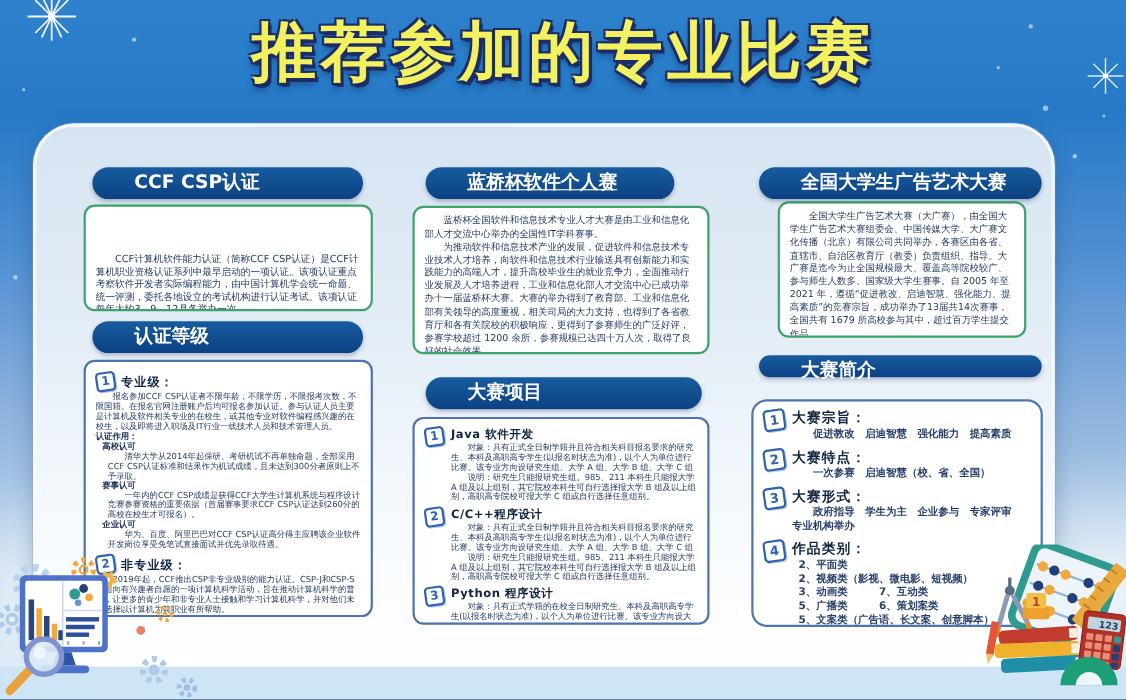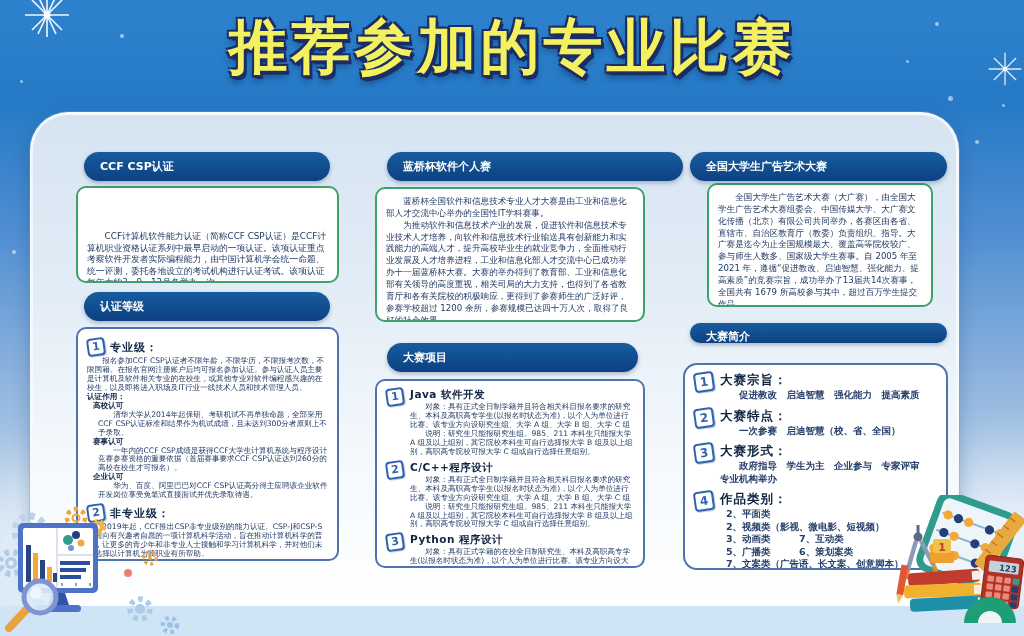--- a/index.html
+++ b/index.html
@@ -13,21 +13,21 @@
     font-size:59px;font-weight:800;color:#f3f160;letter-spacing:4px;
     text-shadow:-2px -2px 0 #1c2d66,2px -2px 0 #1c2d66,-2px 2px 0 #1c2d66,2px 2px 0 #1c2d66,
       0 3px 0 #1c2d66,3px 4px 0 #1c2d66,0 6px 7px rgba(5,20,60,.45);}
   .panel{position:absolute;left:30px;top:112px;width:923px;height:494px;border-radius:38px;
     background:linear-gradient(180deg,#d6e4f2 0%,#e2ecf6 35%,#f5f9fd 70%,#ffffff 100%);
     border:3px solid rgba(245,250,253,.92);
     box-shadow:0 0 0 1px rgba(120,160,205,.35),0 6px 18px rgba(15,55,105,.28);}
   .strip{position:absolute;left:0;top:606px;width:1024px;height:30px;background:#cfe4f5;}
   .pill{position:absolute;height:29px;border-radius:15px;z-index:3;
     background:linear-gradient(180deg,#175c9f,#0c4182);
-    color:#fff;font-size:11px;font-weight:bold;line-height:29px;padding-left:16px;box-sizing:border-box;
+    color:#fff;font-size:17px;font-weight:bold;line-height:29px;padding-left:38px;box-sizing:border-box;
     box-shadow:0 2px 4px rgba(10,40,80,.3);}
   .box{position:absolute;background:#fff;border-radius:10px;box-sizing:border-box;z-index:2;overflow:hidden;padding:7px 9px;}
   .gbox{border:2px solid #3da26b;}
   .bbox{border:2px solid #4d74ae;}
   .t{margin:0;color:#223a63;}
   .ind{text-indent:2em;}
   .b{font-weight:bold;color:#15294e;}
   .m1{margin-left:6px;}
   .m2{margin-left:11px;}
   .f1 .t{font-size:8.8px;line-height:1.32;margin-top:36px;}
@@ -109,21 +109,21 @@
     <p class="t ind m2">一年内的CCF CSP成绩是获得CCF大学生计算机系统与程序设计竞赛参赛资格的重要依据（首届赛事要求CCF CSP认证达到260分的高校在校生才可报名）。</p>
     <p class="t b m1">企业认可</p>
     <p class="t ind m2">华为、百度、阿里巴巴对CCF CSP认证高分得主应聘该企业软件开发岗位享受免笔试直接面试并优先录取待遇。</p>
     <div class="sechead" style="margin-top:4px;">
       <span class="badge">2</span>
       <span class="sechead-t">非专业级：</span>
     </div>
     <p class="t ind">2019年起，CCF推出CSP非专业级别的能力认证。CSP-J和CSP-S是面向有兴趣者自愿的一项计算机科学活动，旨在推动计算机科学的普及，让更多的青少年和非专业人士接触和学习计算机科学，并对他们未来选择以计算机为其职业有所帮助。</p>
   </div>
 
-  <div class="pill" style="left:387px;top:152px;width:296px;">蓝桥杯软件个人赛</div>
+  <div class="pill" style="left:387px;top:152px;width:226px;text-decoration:underline;">蓝桥杯软件个人赛</div>
 
   <div class="box gbox f2" style="left:375px;top:187px;width:270px;height:135px;">
     <p class="t ind">蓝桥杯全国软件和信息技术专业人才大赛是由工业和信息化部人才交流中心举办的全国性IT学科赛事。</p>
     <p class="t ind">为推动软件和信息技术产业的发展，促进软件和信息技术专业技术人才培养，向软件和信息技术行业输送具有创新能力和实践能力的高端人才，提升高校毕业生的就业竞争力，全面推动行业发展及人才培养进程，工业和信息化部人才交流中心已成功举办十一届蓝桥杯大赛。大赛的举办得到了教育部、工业和信息化部有关领导的高度重视，相关司局的大力支持，也得到了各省教育厅和各有关院校的积极响应，更得到了参赛师生的广泛好评，参赛学校超过 1200 余所，参赛规模已达四十万人次，取得了良好的社会效果。</p>
   </div>
 
   <div class="pill" style="left:387px;top:343px;width:251px;">大赛项目</div>
 
   <div class="box bbox small" style="left:375px;top:379px;width:270px;height:189px;">
     <div class="proj">
@@ -183,21 +183,21 @@
       </div>
     </div>
     <div class="brief">
       <span class="badge">4</span>
       <div>
         <p class="brief-t">作品类别：</p>
         <p class="t m1">2、平面类</p>
         <p class="t m1">2、视频类（影视、微电影、短视频）</p>
         <p class="t m1">3、动画类　　　7、互动类</p>
         <p class="t m1">5、广播类　　　6、策划案类</p>
-        <p class="t m1">7、文案类（广告语、长文案、创意脚本）</p>
+        <p class="t m1">5、文案类（广告语、长文案、创意脚本）</p>
 
       </div>
     </div>
   </div>
 
   <div class="strip"></div>
 
   <svg class="illus" style="left:0;top:501px;" width="190" height="135" viewBox="0 0 190 135">
 
     <g>

